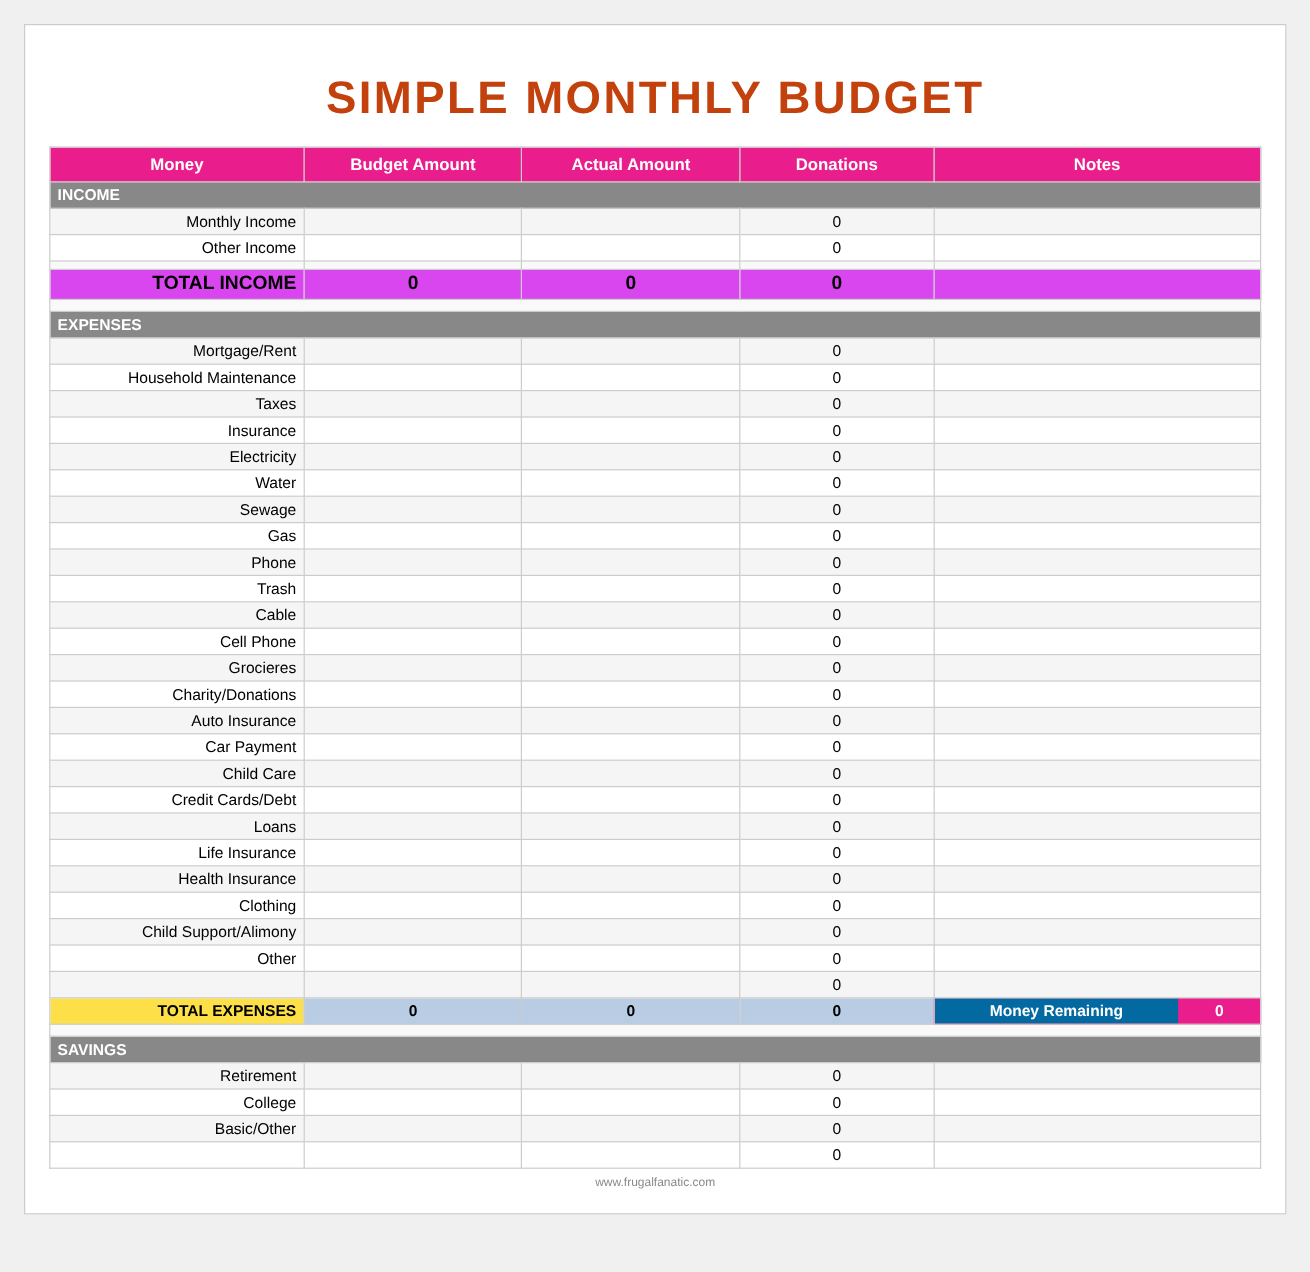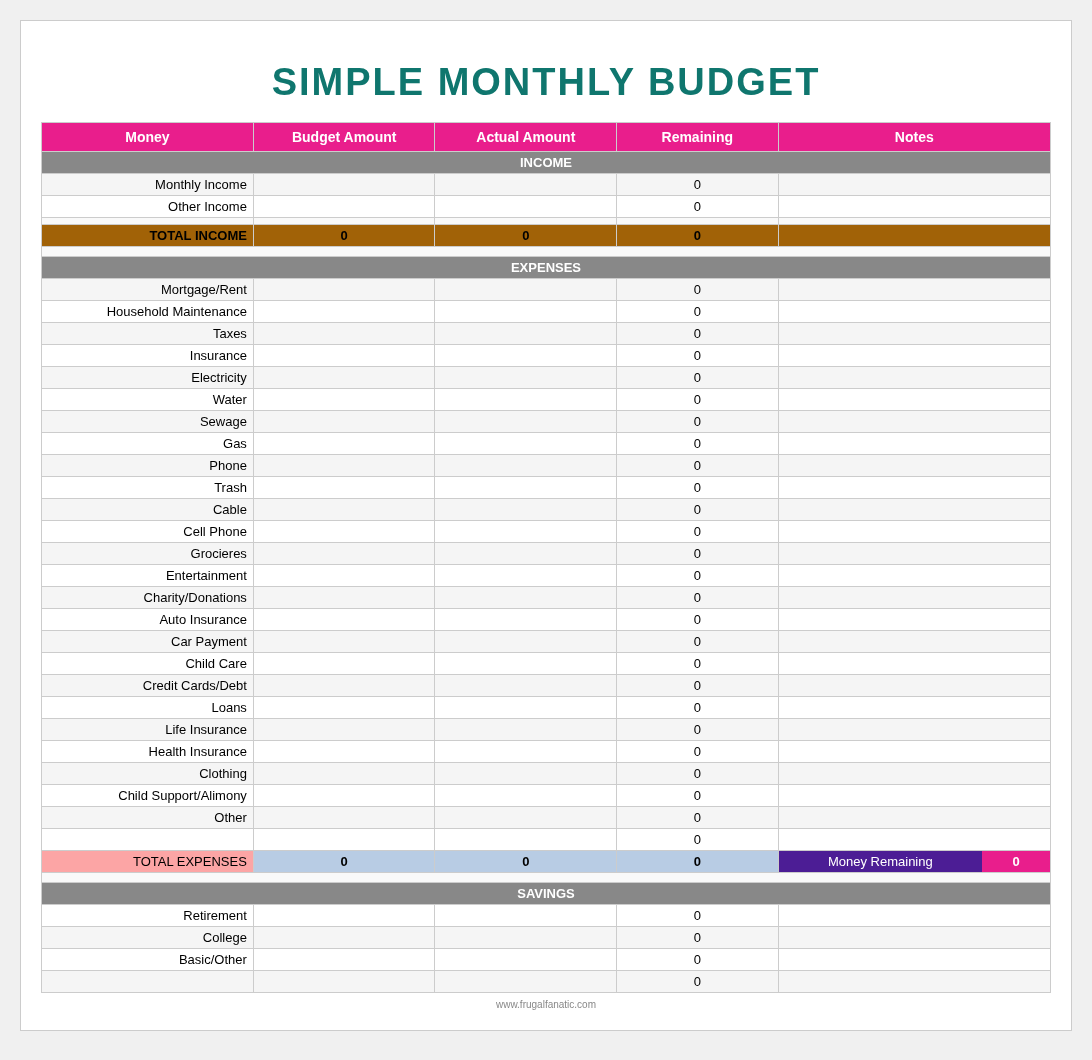--- a/index.html
+++ b/index.html
@@ -14,21 +14,21 @@
     .page {
       background: white;
       width: 1052px;
       padding: 20px;
       border: 1px solid #ccc;
     }
     .title {
       text-align: center;
       font-size: 38px;
       font-weight: bold;
-      color: #0f766e;
+      color: #c2410c;
       padding: 20px 0 18px 0;
       letter-spacing: 2px;
     }
     table {
       width: 100%;
       border-collapse: collapse;
       font-size: 13px;
     }
     th, td {
       border: 1px solid #ccc;
@@ -49,26 +49,26 @@
       color: white;
       font-weight: bold;
       font-size: 14px;
       padding: 6px;
     }
     .section-header td {
       background: #888;
       color: white;
       font-weight: bold;
       font-size: 13px;
-      text-align: center;
+      text-align: left;
     }
     .total-row td {
-      background: #a16207;
-      font-weight: bold;
-      font-size: 13px;
+      background: #d946ef;
+      font-weight: bold;
+      font-size: 16px;
     }
     .empty-row td {
       background: #f9f9f9;
       height: 10px;
     }
     .normal-row td {
       background: white;
       height: 20px;
     }
     .normal-row:nth-child(even) td {
@@ -97,21 +97,21 @@
       <col class="col-budget">
       <col class="col-actual">
       <col class="col-diff">
       <col class="col-notes">
     </colgroup>
     <thead>
       <tr class="header-row">
         <th>Money</th>
         <th>Budget Amount</th>
         <th>Actual Amount</th>
-        <th>Remaining</th>
+        <th>Donations</th>
         <th>Notes</th>
       </tr>
     </thead>
     <tbody id="table-body">
     <tr class="section-header">
           <td colspan="5">INCOME</td>
         </tr>
         <tr class="normal-row">
     <td class="col-items">Monthly Income</td>
     <td></td>
@@ -231,27 +231,20 @@
     <td></td>
   </tr>
         <tr class="normal-row">
     <td class="col-items">Grocieres</td>
     <td></td>
     <td></td>
     <td>0</td>
     <td></td>
   </tr>
         <tr class="normal-row">
-    <td class="col-items">Entertainment</td>
-    <td></td>
-    <td></td>
-    <td>0</td>
-    <td></td>
-  </tr>
-        <tr class="normal-row">
     <td class="col-items">Charity/Donations</td>
     <td></td>
     <td></td>
     <td>0</td>
     <td></td>
   </tr>
         <tr class="normal-row">
     <td class="col-items">Auto Insurance</td>
     <td></td>
     <td></td>
@@ -322,29 +315,29 @@
     <td></td>
   </tr>
         <tr class="normal-row">
     <td class="col-items"></td>
     <td></td>
     <td></td>
     <td>0</td>
     <td></td>
   </tr>
         <tr class="total-expenses-row">
-  <td class="col-items" style="background:#fca5a5;font-weight:normal;">TOTAL EXPENSES</td>
+  <td class="col-items" style="background:#fde047;font-weight:bold;">TOTAL EXPENSES</td>
   <td style="background:#b8cce4;font-weight:bold;">0</td>
   <td style="background:#b8cce4;font-weight:bold;">0</td>
   <td style="background:#b8cce4;font-weight:bold;">0</td>
   <td style="background:#e91e8c;color:white;font-weight:bold;padding:0;">
     <table style="width:100%;border-collapse:collapse;height:100%;">
       <tbody>
                 <tr>
-        <td style="background:#4c1d95;color:white;font-weight:normal;border:none;width:75%;font-size:13px;">Money Remaining</td>
+        <td style="background:#0369a1;color:white;font-weight:bold;border:none;width:75%;font-size:13px;">Money Remaining</td>
         <td style="background:#e91e8c;color:white;font-weight:bold;border-left:1px solid #fff;border:none;width:25%;font-size:13px;">0</td>
       </tr>
     </tbody>
             </table>
   </td>
 </tr>
         <tr class="empty-row">
           <td colspan="5"></td>
         </tr>
         <tr class="section-header">

